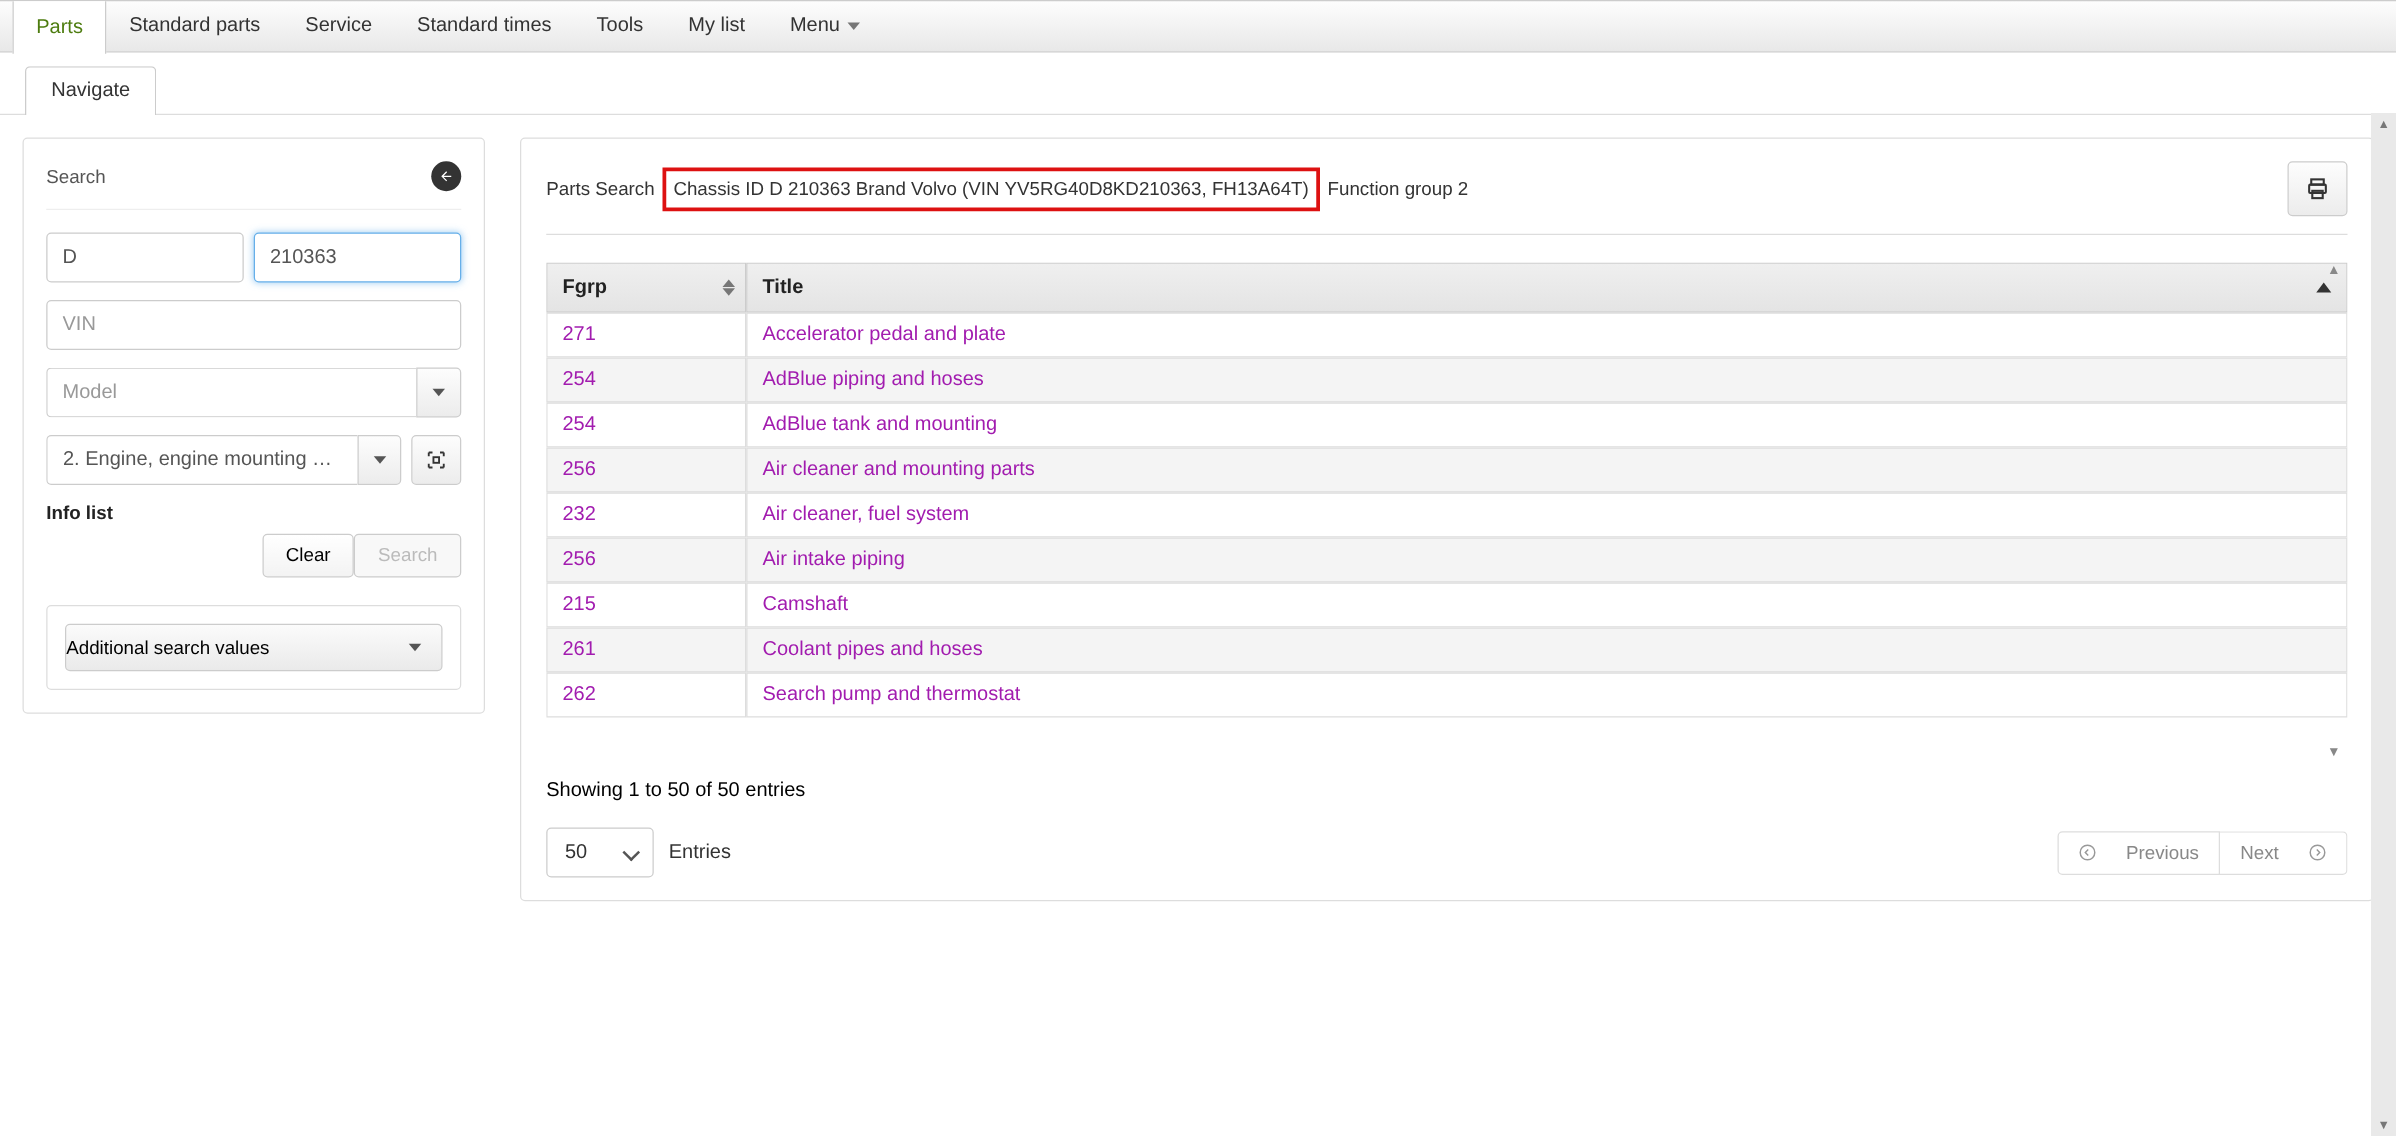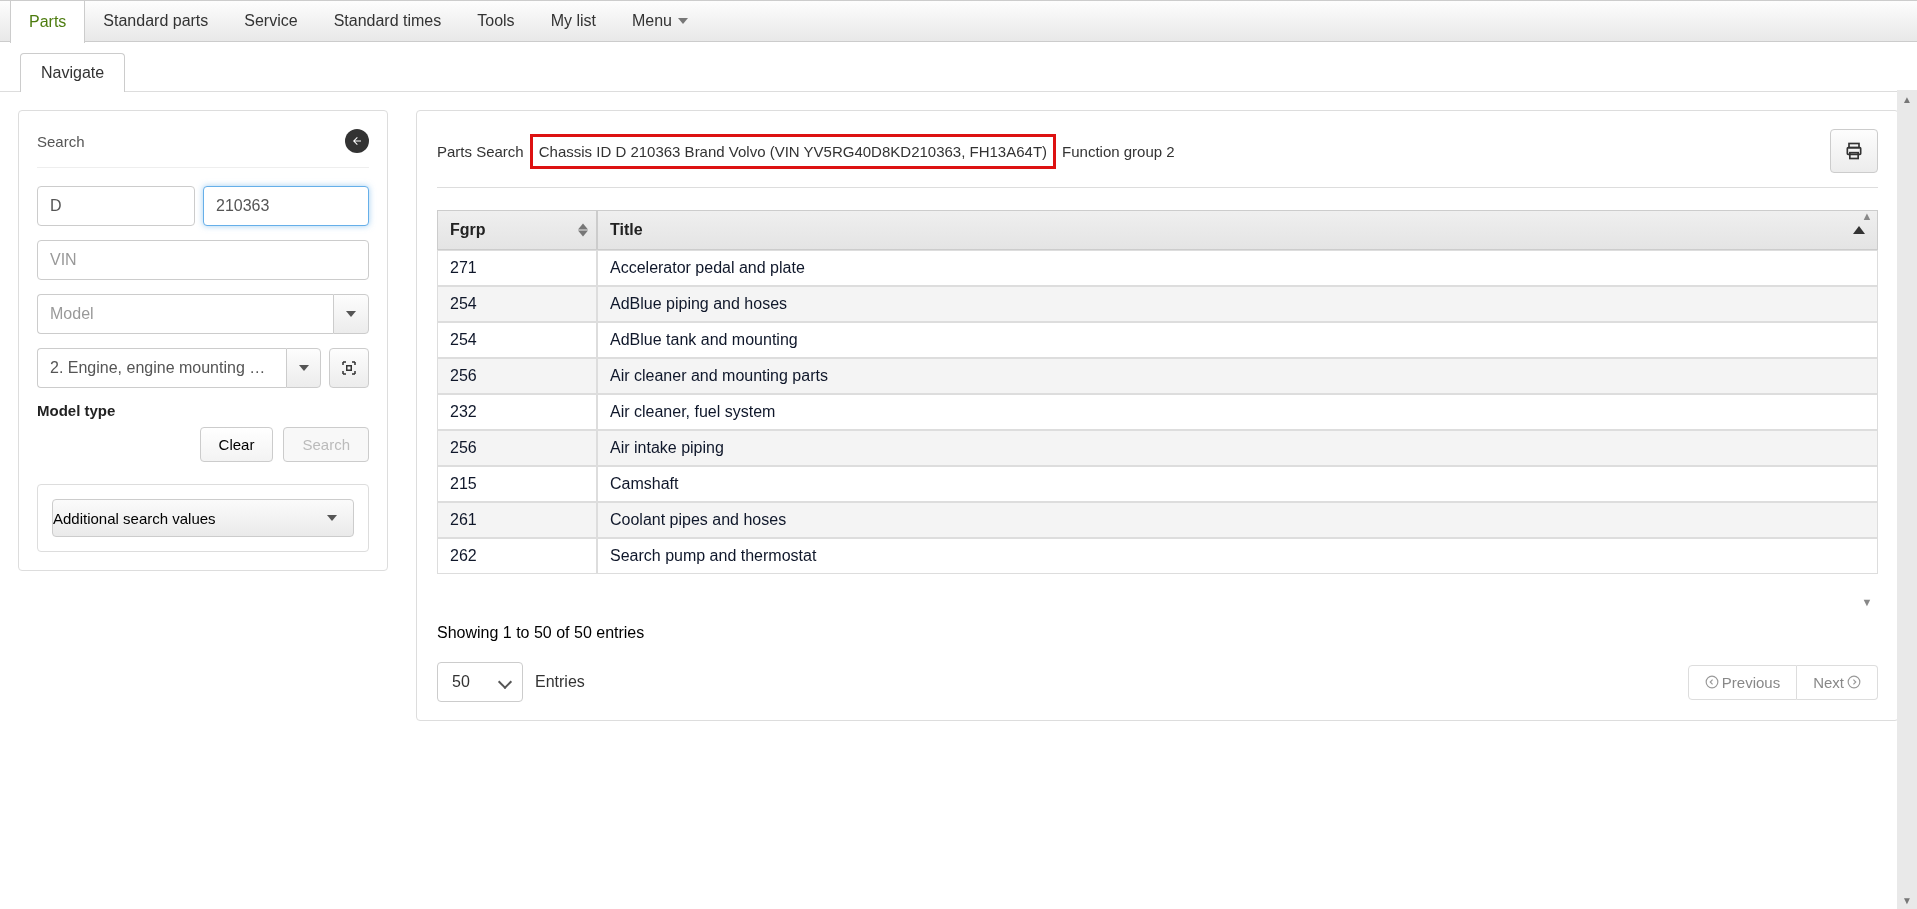--- a/index.html
+++ b/index.html
@@ -147,21 +147,21 @@
   .select-wrap:after {
     content: "";
     position: absolute;
     right: 16px; top: 17px;
     width: 10px; height: 10px;
     border-right: 2px solid #555;
     border-bottom: 2px solid #555;
     transform: rotate(45deg) translateY(-4px);
     pointer-events: none;
   }
-  .btn-row { display: flex; justify-content: flex-end; gap: 10px; margin-bottom: 22px; }
+  .btn-row { display: flex; justify-content: flex-end; margin-bottom: 22px; }
   .btn {
     padding: 8px 18px;
     border: 1px solid #ccc;
     border-radius: 4px;
     background: linear-gradient(#fff,#f3f3f3);
     font-size: 15px;
     cursor: pointer;
   }
   .btn.disabled { color: #bbb; background: #f8f8f8; cursor: default;}
   .additional-box {
@@ -269,21 +269,21 @@
     border-left:6px solid transparent;
     border-right:6px solid transparent;
     border-bottom:8px solid #333;
   }
   .data-table tbody td {
     border: 1px solid #ddd;
     padding: 8px 12px;
     font-size: 16px;
   }
   .data-table tbody tr:nth-child(even) td { background: #f4f4f4; }
-  .data-table tbody td a { color: #0f172a; text-decoration: none; }
+  .data-table tbody td a { color: #a21caf; text-decoration: none; }
   .col-fgrp { width: 160px; }
   .showing-row { margin-top: 16px; font-size: 16px; color: #000000; }
   .footer-row {
     display: flex;
     justify-content: space-between;
     align-items: center;
     margin-top: 20px;
   }
   .entries-wrap { display: flex; align-items: center; gap: 12px; font-size: 16px; }
   .entries-select {
@@ -307,21 +307,21 @@
     transform: rotate(45deg);
   }
   .pager { display: flex; }
   .pager-btn {
     padding: 8px 16px;
     border: 1px solid #ddd;
     color: #888;
     font-size: 15px;
     display: flex;
     align-items: center;
-    gap: 3px;
+    gap: 24px;
   }
   .pager-btn:first-child { border-radius: 4px 0 0 4px; }
   .pager-btn:last-child { border-radius: 0 4px 4px 0; border-left: none; }
   .out-scroll {
     position: fixed;
     right: 0; top: 90px; bottom: 0;
     width: 20px;
     background: #e9e9e9;
   }
   .out-scroll .track {
@@ -401,21 +401,21 @@
           </div>
       </div>
       <div class="icon-btn">
         <svg width="18" height="18" viewBox="0 0 24 24" fill="none" stroke="#333" stroke-width="2">
           <path d="M4 4h4M4 4v4M20 4h-4M20 4v4M4 20h4M4 20v-4M20 20h-4M20 20v-4"></path>
           <rect x="9" y="9" width="6" height="6"></rect>
         </svg>
       </div>
     </div>
 
-    <div class="info-type-label">Model type</div>
+    <div class="info-type-label">Info list</div>
 
     <div class="btn-row">
       <button class="btn">Clear</button>
       <button class="btn disabled">Search</button>
     </div>
 
     <div class="additional-box">
       <button class="additional-btn">
         <span>Additional search values</span>
         <span class="caret-down"></span>

